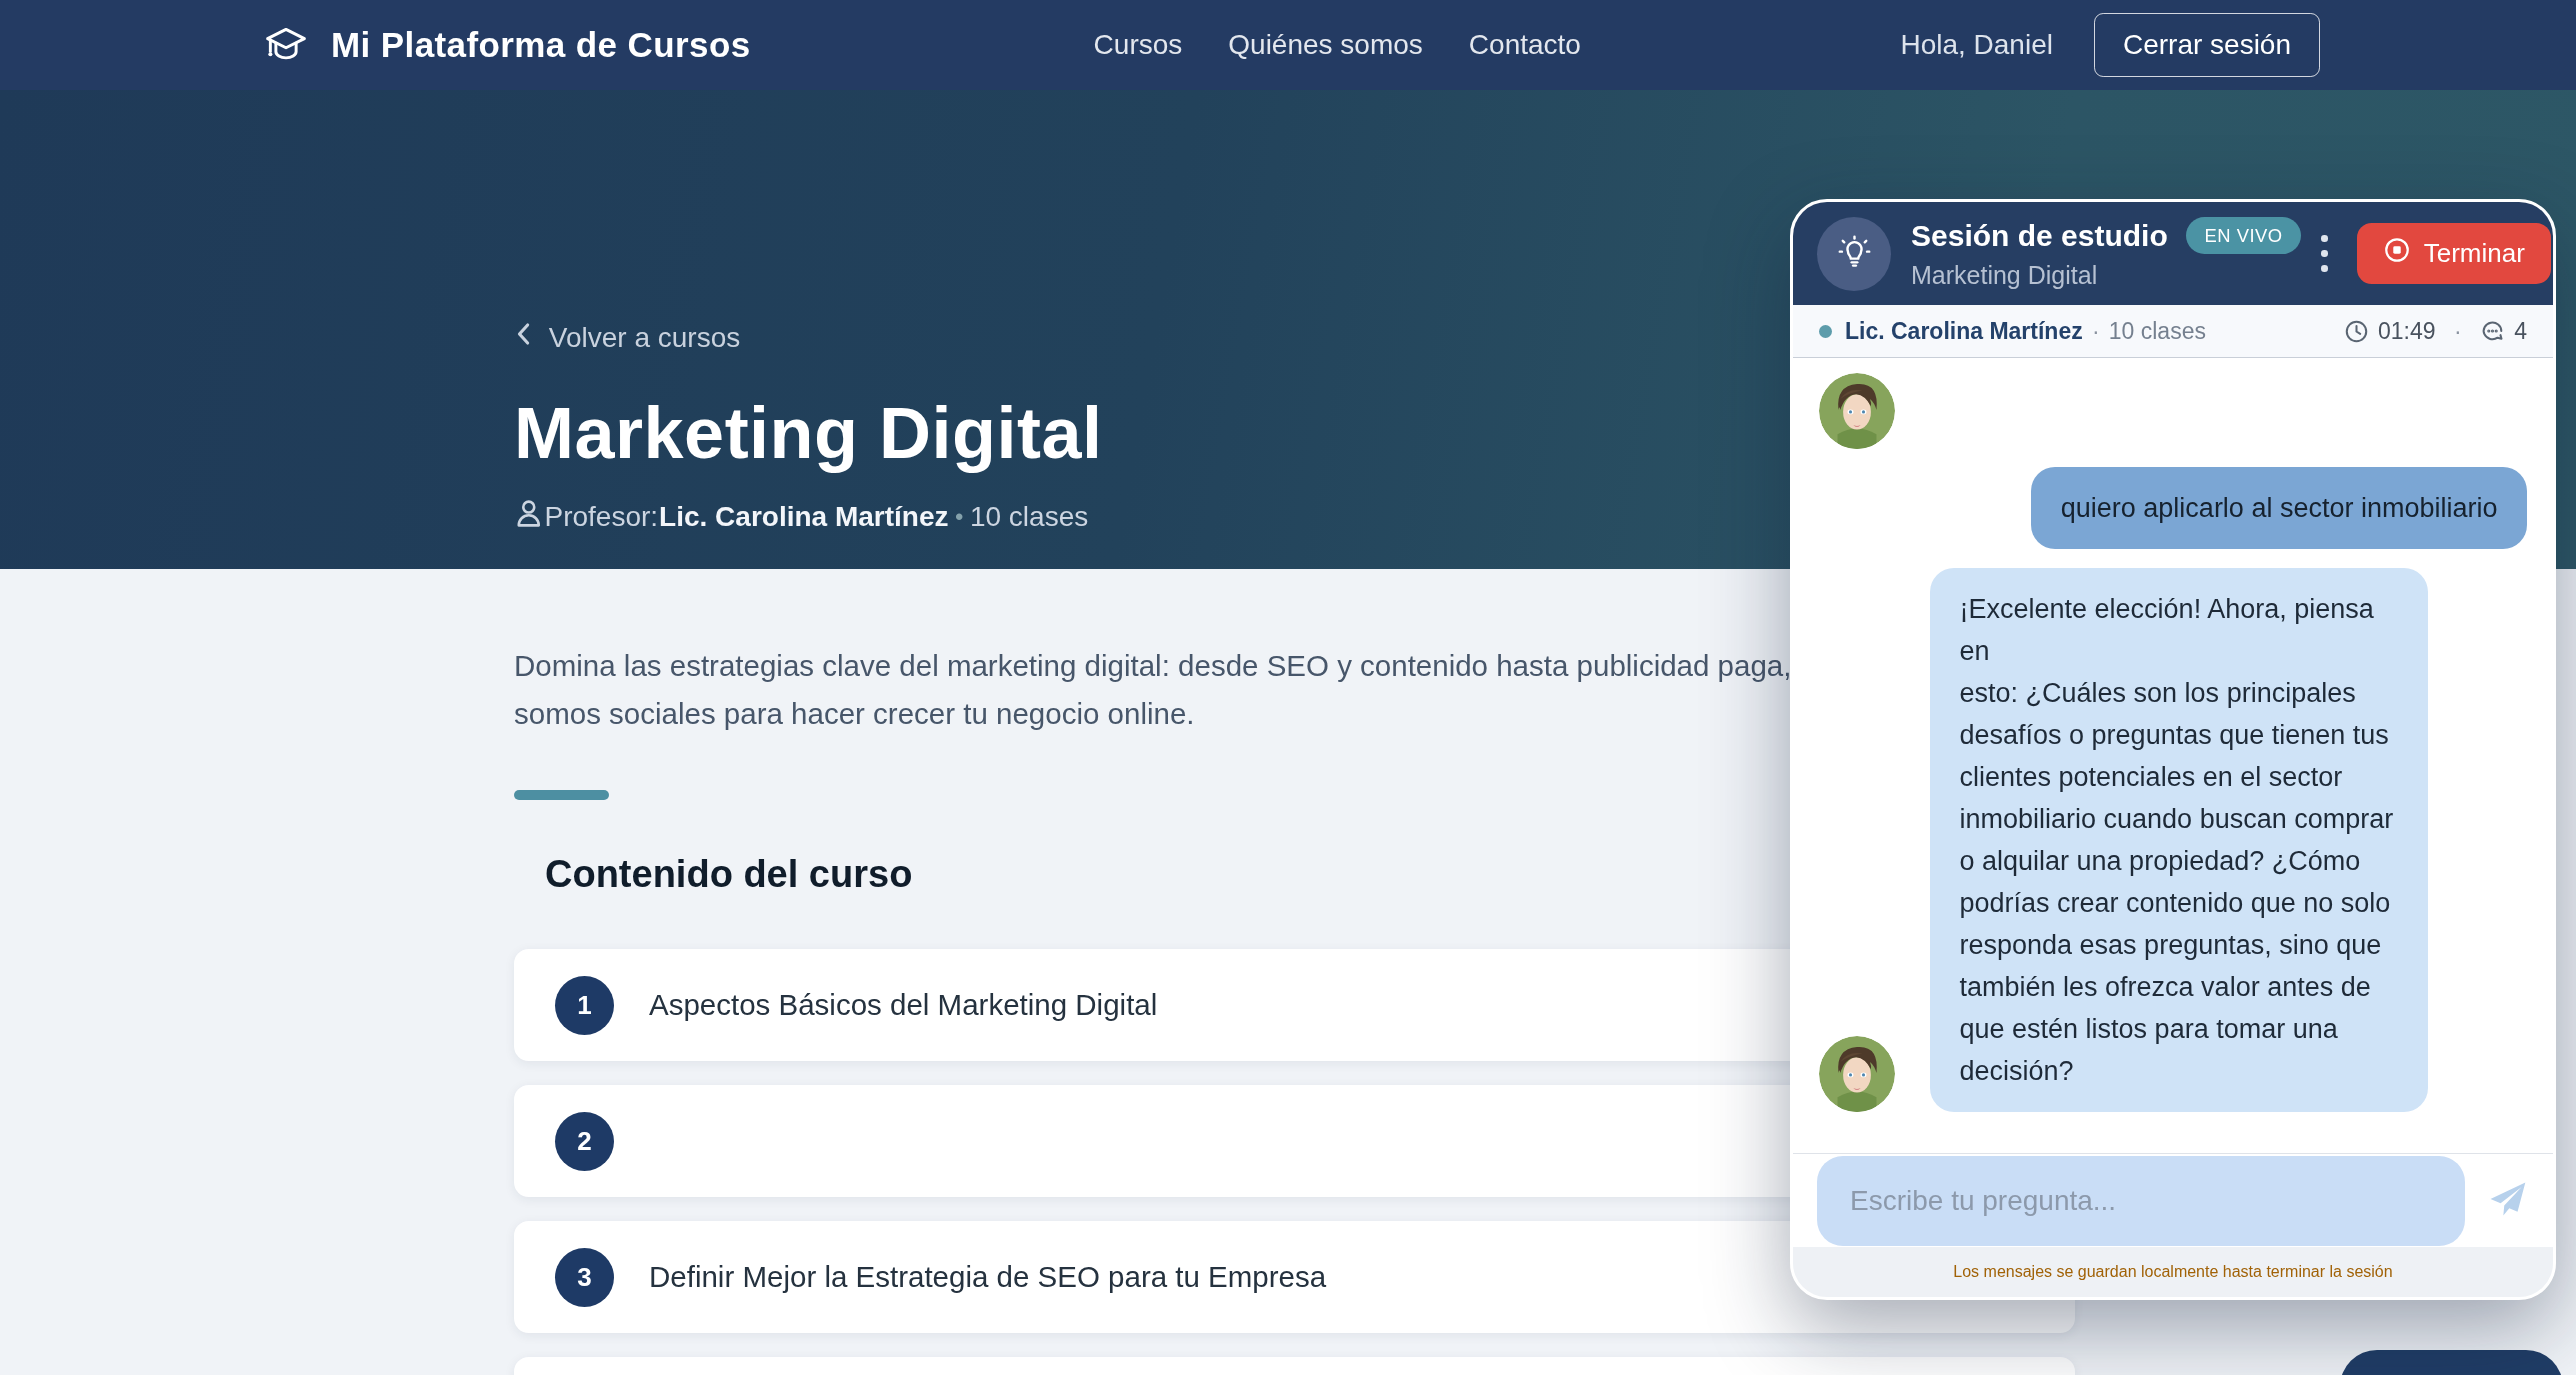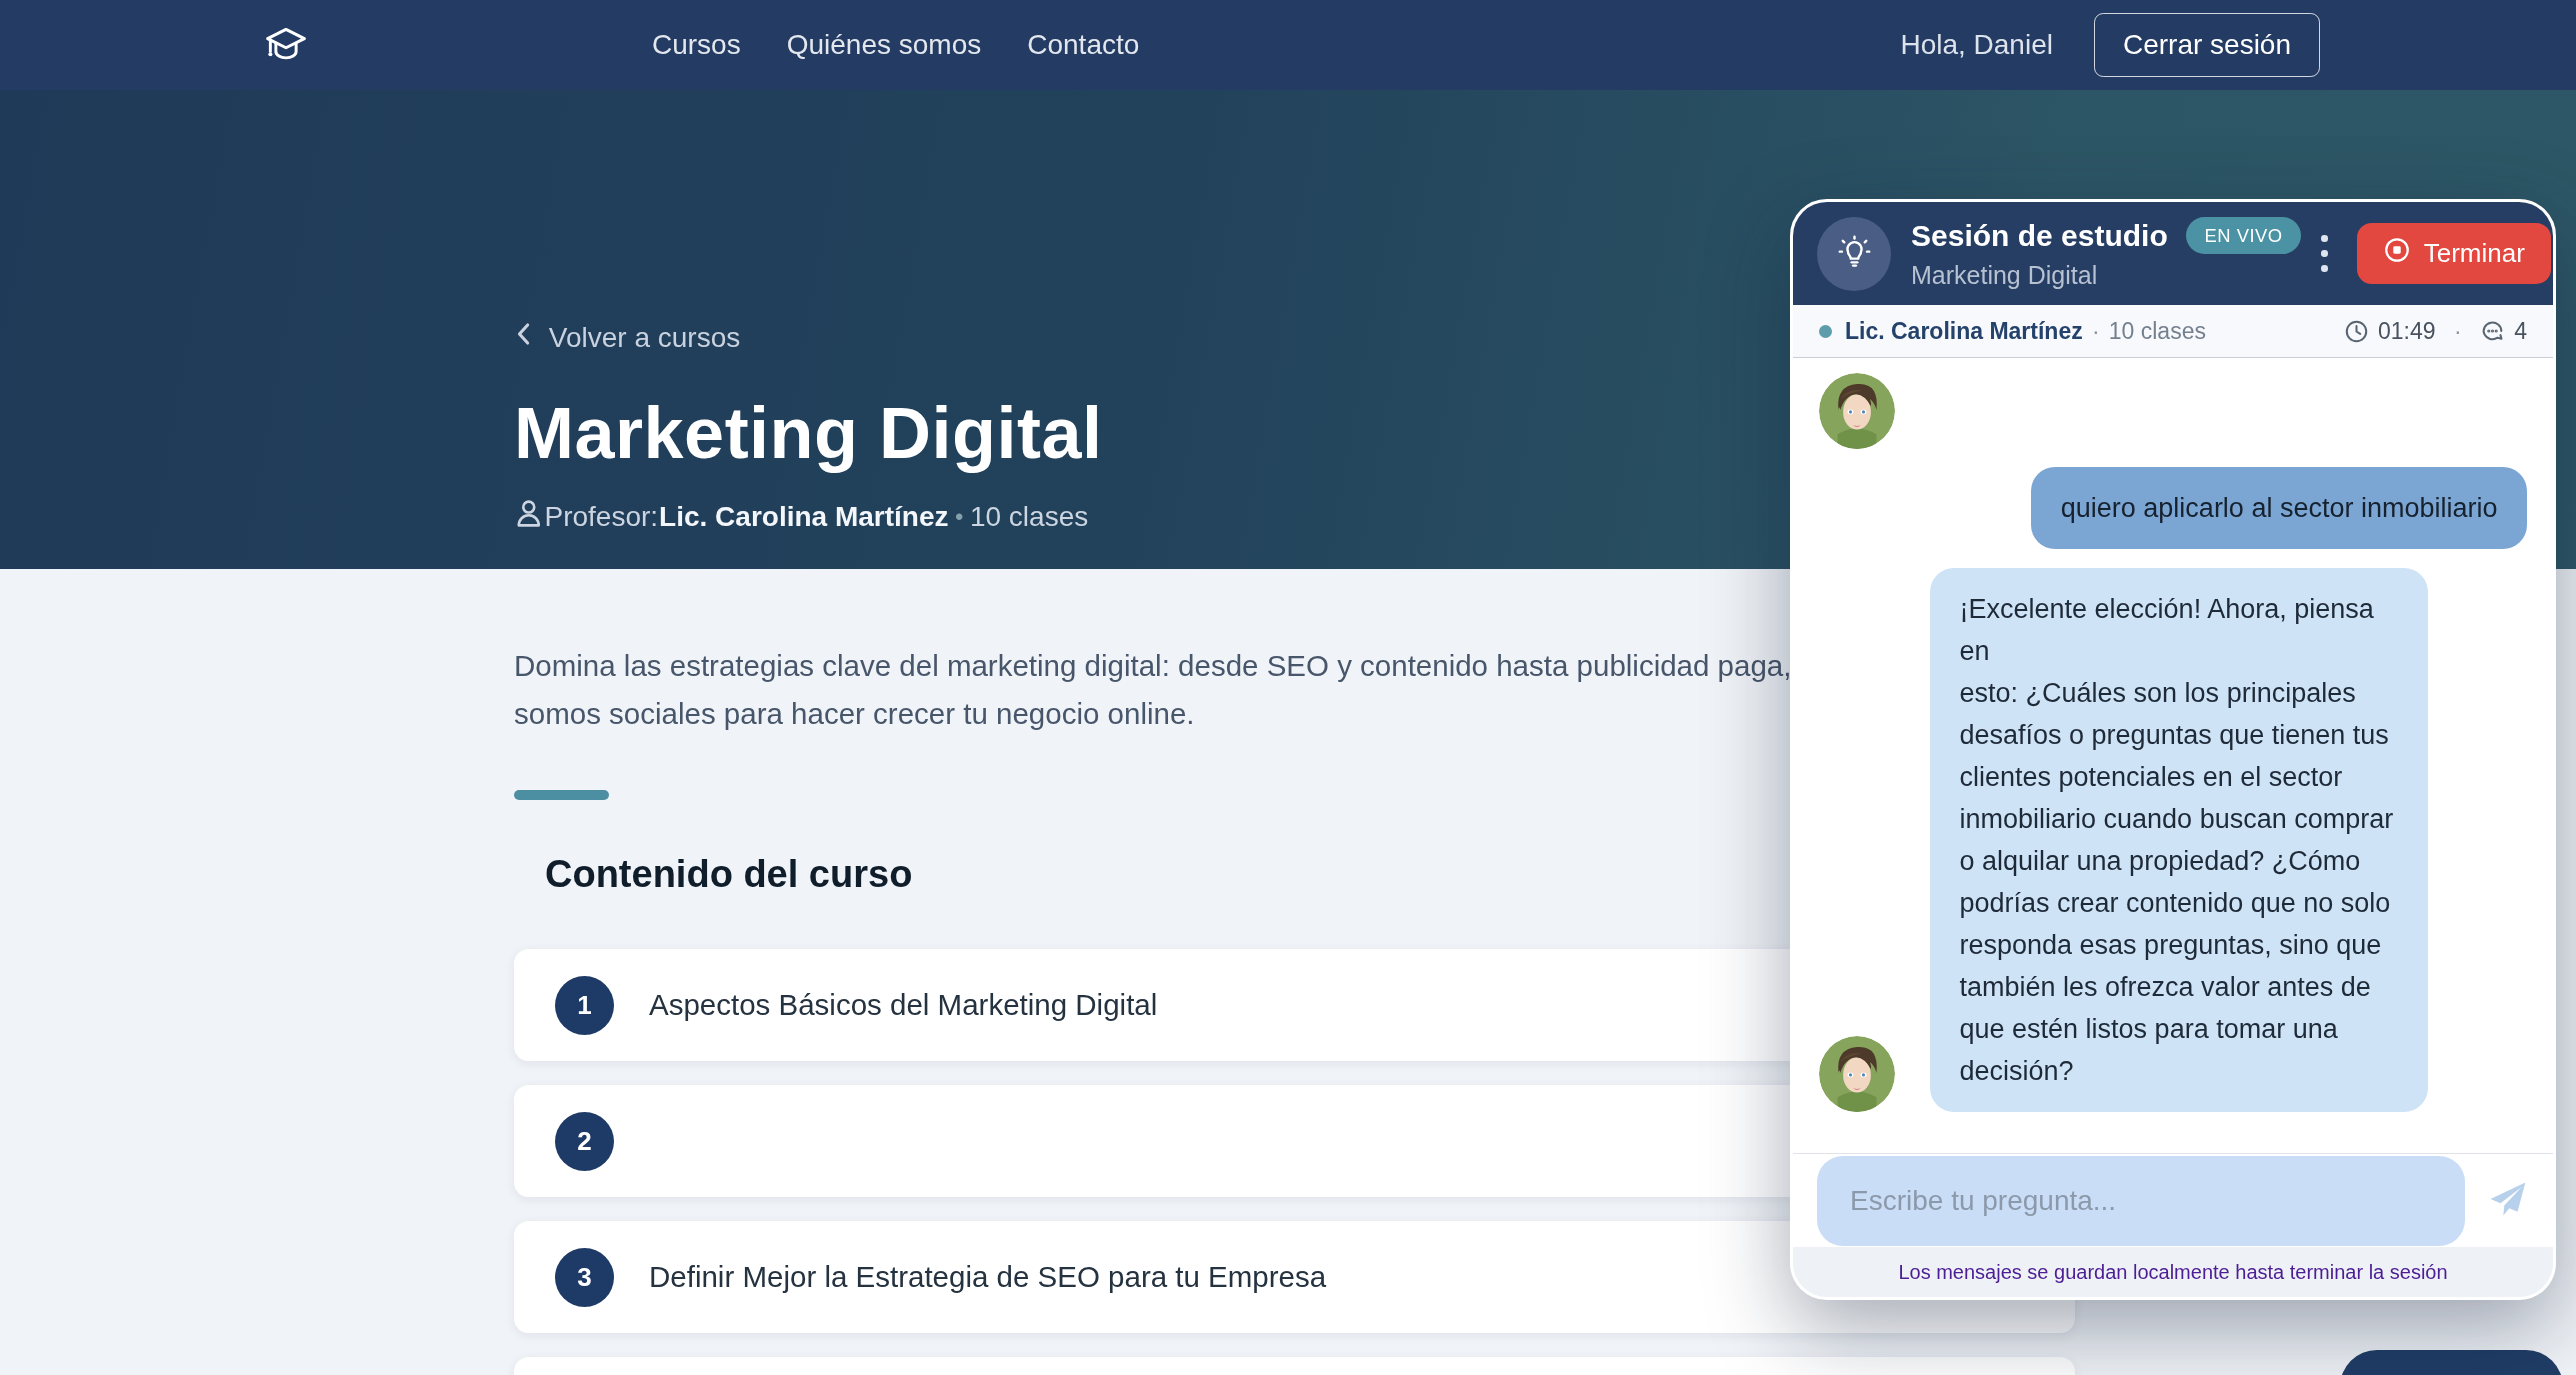--- a/index.html
+++ b/index.html
@@ -90,37 +90,38 @@
   .bubble-clipped { padding:11px 29.5px 48px; }
 
   .chat-input { flex:0 0 94px; background:#fff; border-top:1.8px solid #dfe3e9;
                 display:flex; align-items:center; padding:0 24px; }
   .question-input { flex:1; height:90px; border:none; outline:none; background:#c9ddf6; border-radius:26px;
                     padding:0 33px; font-size:28px; color:#33404f; font-family:inherit; }
   .question-input::placeholder { color:#8c99ab; }
   .send-btn { background:none; border:none; margin-left:20px; cursor:pointer; padding:0; }
 
   .chat-footer { flex:0 0 50px; background:#eef1f5; display:flex; align-items:center; justify-content:center; }
-  .footer-note { font-size:20px; color:#4c1d95; }
+  .footer-note { font-size:16px; color:#a16207; }
 </style>
 </head>
 <body>
 
 <div class="screen">
 
   <header class="navbar">
     <div class="brand">
       <span>
         <svg width="46" height="46" viewBox="0 0 50 50" fill="none" stroke="#ffffff" stroke-width="3.2" stroke-linejoin="round" stroke-linecap="round">
           <path d="M25 8 L45 18 L25 28 L5 18 Z"></path>
           <path d="M14 23 v9 c0 4 5 7 11 7 s11 -3 11 -7 v-9"></path>
           <path d="M8 20 v12"></path>
           <circle cx="8" cy="35" r="2.2" fill="#ffffff" stroke="none"></circle>
         </svg>
       </span>
+      <span class="brand-text">Mi Plataforma de Cursos</span>
     </div>
     <nav class="nav-links">
       <span class="nav-link">Cursos</span>
       <span class="nav-link">Quiénes somos</span>
       <span class="nav-link">Contacto</span>
     </nav>
     <div class="nav-right">
       <span class="greeting">Hola, Daniel</span>
       <button class="logout-btn">Cerrar sesión</button>
     </div>

